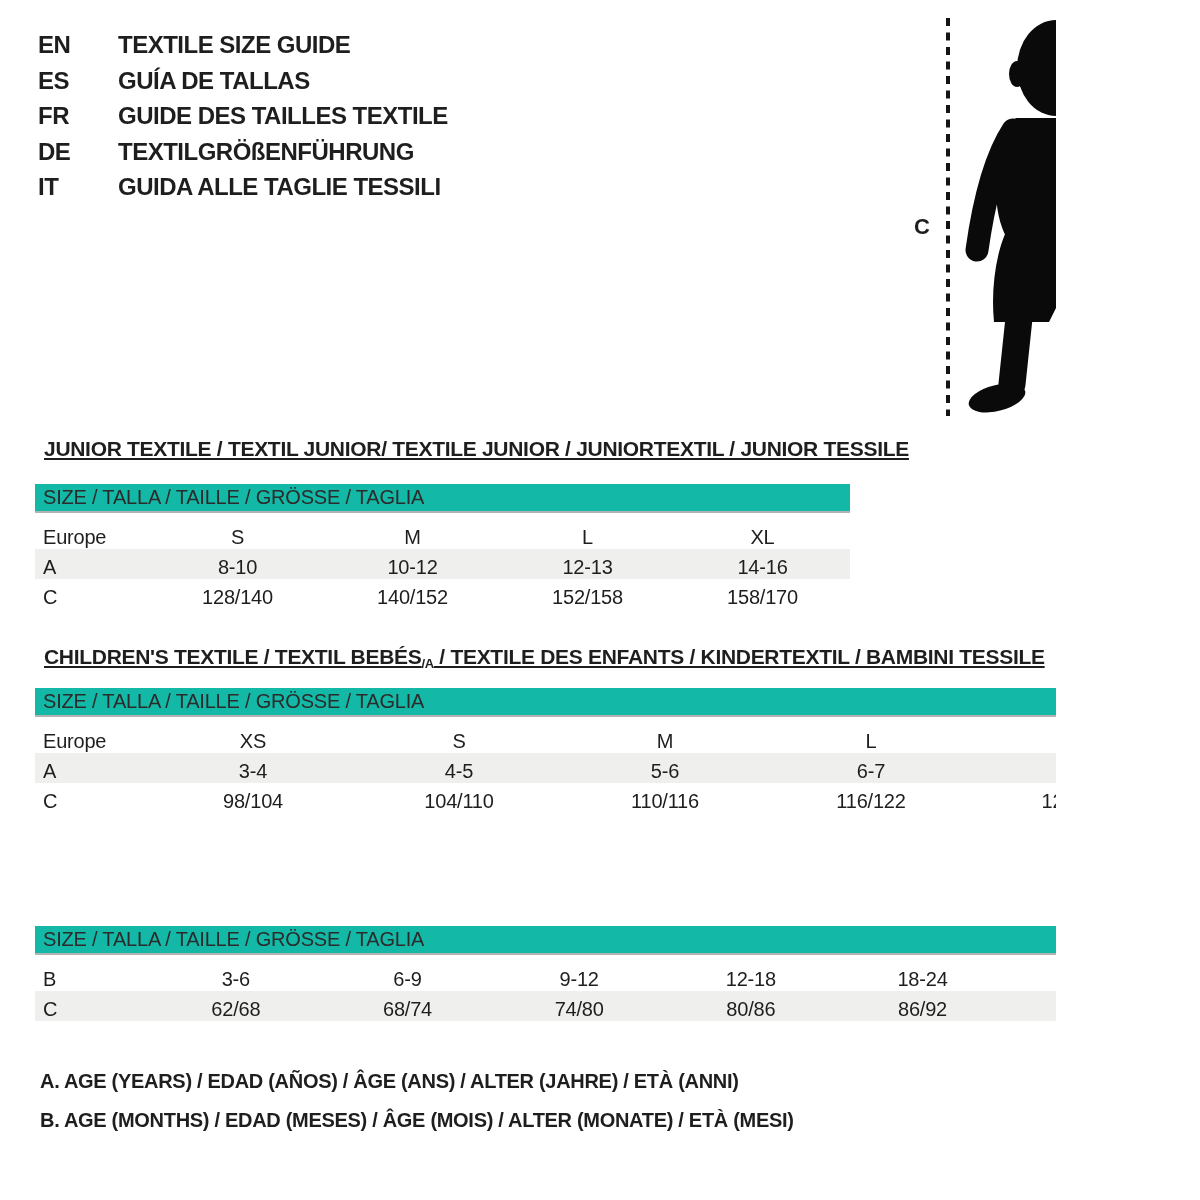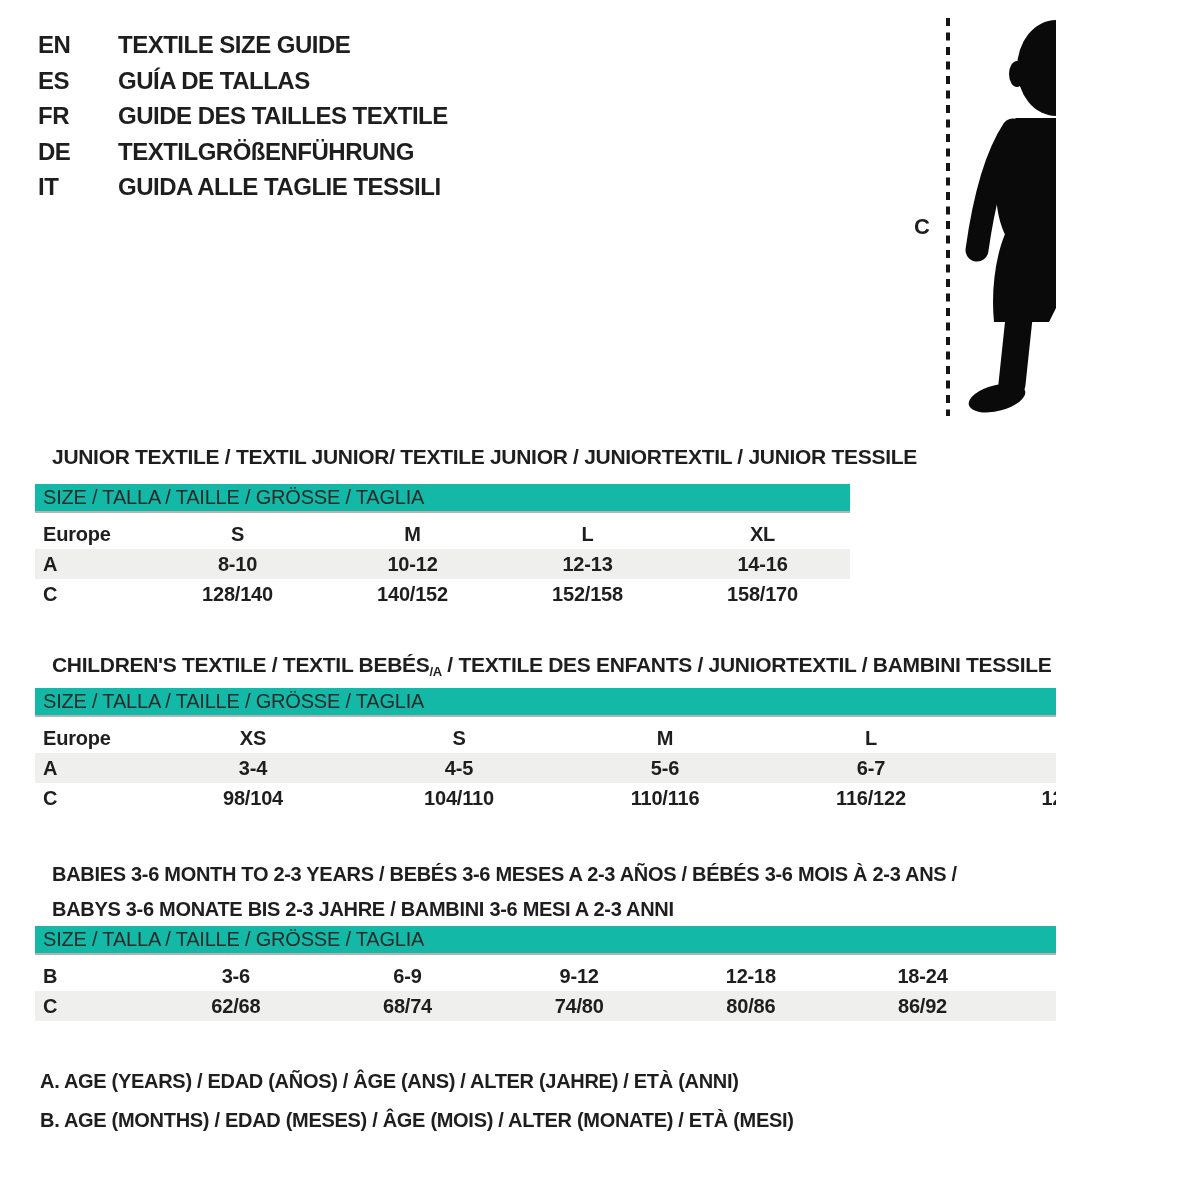--- a/index.html
+++ b/index.html
@@ -15,35 +15,35 @@
               font-weight:700; font-size:24px; letter-spacing:-0.5px; white-space:nowrap; }
   .lang-row .code { width:80px; }
 
   
   .figure { position:absolute; left:898px; top:8px; width:252px; height:415px; }
   .figure svg { position:absolute; left:0; top:0; }
   .figure-label { position:absolute; left:16px; top:206px; font-size:22px; font-weight:700; }
 
   
   .title { position:absolute; left:40px; font-size:21px; font-weight:700;
-           letter-spacing:-0.3px; white-space:nowrap; margin:12px; }
+           letter-spacing:-0.3px; white-space:nowrap; margin:4px;text-decoration:underline; }
   .t-junior   { top:433px; }
   .t-children { top:641px; }
   .t-babies   { top:845px; font-size:20px; line-height:35px; }
   .subsm { font-size:13px; vertical-align:-4px; }
 
   
   .tbl { position:absolute; left:35px; font-size:20px; letter-spacing:-0.2px; }
   .tbl-junior   { top:484px; width:815px; }
   .tbl-children { top:688px; width:1145px; }
   .tbl-babies   { top:926px; width:1145px; }
   .bar { box-sizing:border-box; height:29px; background:#14b8a6;
          border-bottom:2px solid #b3b3b3; line-height:27px; padding-left:8px;
          margin-bottom:6px; color:#2b2b2b; }
-  .trow { display:flex; height:30px; align-items:center;font-weight:bold; }
+  .trow { display:flex; height:30px; align-items:flex-end; }
   .trow .lbl { box-sizing:border-box; width:115px; padding-left:8px; }
   .trow .cell { flex:1; text-align:center; }
   .stripe { background:#efefee; }
 
   
   .legend { position:absolute; left:40px; top:1062px; font-weight:700;
             font-size:20px; letter-spacing:-0.3px; line-height:38.5px; white-space:nowrap; }
 </style>
 </head>
 <body>
@@ -112,21 +112,21 @@
     </div>
     <div class="trow">
       <span class="lbl">C</span>
       <span class="cell">128/140</span>
       <span class="cell">140/152</span>
       <span class="cell">152/158</span>
       <span class="cell">158/170</span>
     </div>
   </div>
 
-  <h2 class="title t-children"><span>CHILDREN'S TEXTILE / TEXTIL BEBÉS</span><span class="subsm">/A</span><span> / TEXTILE DES ENFANTS / JUNIORTEXTIL / BAMBINI TESSILE</span></h2>
+  <h2 class="title t-children"><span>CHILDREN'S TEXTILE / TEXTIL BEBÉS</span><span class="subsm">/A</span><span> / TEXTILE DES ENFANTS / KINDERTEXTIL / BAMBINI TESSILE</span></h2>
   <div class="tbl tbl-children">
     <div class="bar">SIZE / TALLA / TAILLE / GRÖSSE / TAGLIA</div>
     <div class="trow">
       <span class="lbl">Europe</span>
       <span class="cell">XS</span>
       <span class="cell">S</span>
       <span class="cell">M</span>
       <span class="cell">L</span>
       <span class="cell">XL</span>
     </div>
@@ -141,24 +141,20 @@
     <div class="trow">
       <span class="lbl">C</span>
       <span class="cell">98/104</span>
       <span class="cell">104/110</span>
       <span class="cell">110/116</span>
       <span class="cell">116/122</span>
       <span class="cell">122/128</span>
     </div>
   </div>
 
-  <h2 class="title t-babies">
-    <div>BABIES 3-6 MONTH TO 2-3 YEARS / BEBÉS 3-6 MESES A 2-3 AÑOS / BÉBÉS 3-6 MOIS À 2-3 ANS /</div>
-    <div>BABYS 3-6 MONATE BIS 2-3 JAHRE / BAMBINI 3-6 MESI A 2-3 ANNI</div>
-  </h2>
   <div class="tbl tbl-babies">
     <div class="bar">SIZE / TALLA / TAILLE / GRÖSSE / TAGLIA</div>
     <div class="trow">
       <span class="lbl">B</span>
       <span class="cell">3-6</span>
       <span class="cell">6-9</span>
       <span class="cell">9-12</span>
       <span class="cell">12-18</span>
       <span class="cell">18-24</span>
       <span class="cell">24-36</span>

